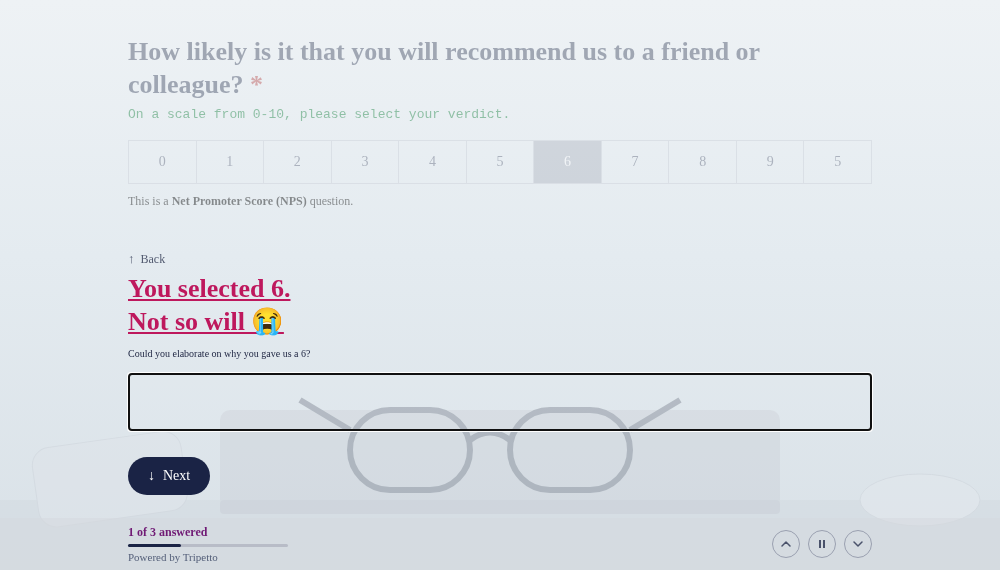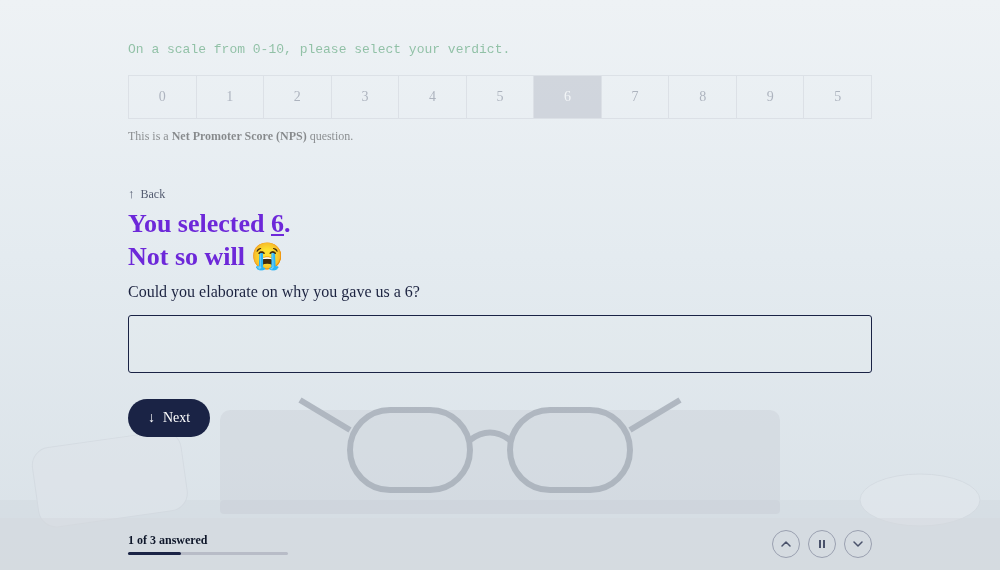--- a/index.html
+++ b/index.html
@@ -56,26 +56,27 @@
   .back {
     display: inline-flex; align-items: center; gap: 6px;
     font-size: 12px; color: #3b435b; opacity: 0.85; cursor: pointer;
     background: none; border: none; font-family: inherit;
   }
   .back .arrow { font-size: 13px; }
 
   .result-title {
     margin-top: 6px;
     font-size: 26px; font-weight: 700; line-height: 1.25;
-    color: #6d28d9;
+    color: #be185d;
+    text-decoration: underline;
   }
   .underline { text-decoration: underline; }
 
   .elab {
-    margin-top: 10px; font-size: 16px; color: #1c2340;
+    margin-top: 10px; font-size: 10px; color: #1c2340;
   }
 
   .answer-box {
     margin-top: 14px;
     width: 100%; height: 58px;
     border: 1.5px solid #1a2345;
     border-radius: 3px;
     resize: none;
     padding: 10px 12px;
     font-family: inherit; font-size: 14px;
@@ -96,21 +97,21 @@
   .footer {
     position: absolute; left: 0; right: 0; bottom: 0;
     height: 52px;
     background: rgba(214,216,222,0.55);
     display: flex; align-items: center;
     padding: 0 128px;
     z-index: 2;
   }
   .progress-wrap { flex: 1; }
   .progress-label {
-    font-size: 12px; font-weight: 700; color: #0f172a;
+    font-size: 12px; font-weight: 700; color: #701a75;
     margin-bottom: 4px;
   }
   .progress-bar-track {
     width: 160px; height: 3px; background: #b8bcc7; border-radius: 2px;
     position: relative;
   }
   .progress-bar-fill {
     position: absolute; left: 0; top: 0; bottom: 0;
     background: #1a2345; border-radius: 2px;
   }
@@ -143,20 +144,24 @@
     <rect x="510" y="410" width="120" height="80" rx="40"></rect>
     <path d="M470 440 Q490 425 510 440"></path>
     <path d="M350 430 L300 400"></path>
     <path d="M630 430 L680 400"></path>
   </g>
 </svg>
 
 <div class="content">
 
   <div class="q1">
+    <h1 class="q-title">
+      <span>How likely is it that you will recommend us to a friend or colleague?</span>
+      <span class="req">*</span>
+    </h1>
     <div class="q-sub">On a scale from 0-10, please select your verdict.</div>
     <div class="scale" id="scale">
         <div class="scale-cell">0</div>
         <div class="scale-cell">1</div>
         <div class="scale-cell">2</div>
         <div class="scale-cell">3</div>
         <div class="scale-cell">4</div>
         <div class="scale-cell">5</div>
         <div class="scale-cell selected">6</div>
         <div class="scale-cell">7</div>
@@ -188,20 +193,21 @@
     </button>
   </div>
 </div>
 
 <div class="footer">
   <div class="progress-wrap">
     <div class="progress-label">1 of 3 answered</div>
     <div class="progress-bar-track">
       <div class="progress-bar-fill" id="pfill" style="width: 33.3%;"></div>
     </div>
+    <div class="powered">Powered by Tripetto</div>
   </div>
   <div class="footer-nav">
     <button class="circ-btn">
       <svg viewBox="0 0 12 12">
           <path d="M2 8 L6 4 L10 8" stroke="#4a526b" stroke-width="1.5" fill="none" stroke-linecap="round" stroke-linejoin="round"></path>
         </svg>
     </button>
     <button class="circ-btn">
       <span class="pause-bars">
           <span></span>

